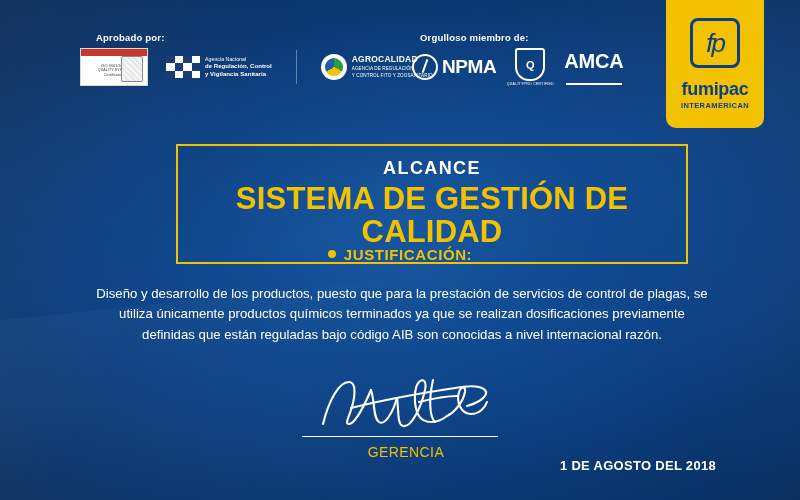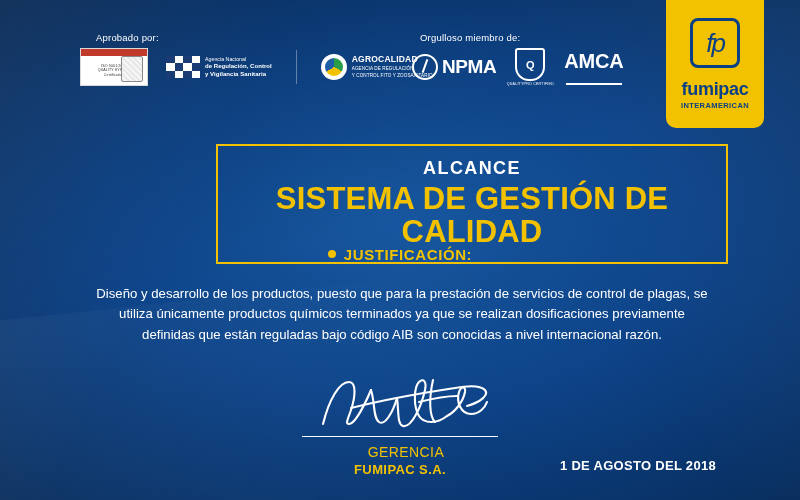--- a/index.html
+++ b/index.html
@@ -50,21 +50,21 @@
     top: 0;
     left: 0;
     right: 0;
     height: 112px;
     z-index: 3;
   }
   .hdr-label {
     position: absolute;
     color: #ffffff;
     font-size: 9.5px;
-    font-weight: normal;
+    font-weight: bold;
     letter-spacing: 0.2px;
     white-space: nowrap;
   }
   .lbl-aprobado { left: 96px; top: 32px; }
   .lbl-orgulloso { left: 420px; top: 32px; }
 
   
   .logo-row {
     position: absolute;
     top: 48px;
@@ -307,21 +307,20 @@
   
   .title-box {
     position: absolute;
     left: 176px;
     top: 144px;
     width: 508px;
     padding: 12px 0 14px 0;
     border: 2px solid #f2c200;
     text-align: center;
     z-index: 3;
-    margin-left: 40px;
   }
   .title-small {
     color: #ffffff;
     font-size: 18px;
     font-weight: bold;
     letter-spacing: 1.4px;
     margin-bottom: 4px;
   }
   .title-big {
     color: #f2c200;
@@ -506,18 +505,17 @@
         <path d="M76 18 C80 30, 78 46, 84 50 C90 54, 98 40, 102 26"></path>
         <path d="M102 26 C104 40, 102 52, 108 54 C116 56, 126 36, 130 18 C132 9, 128 6, 124 10 C119 15, 118 34, 124 44 C129 52, 142 52, 152 44"></path>
         <path d="M138 8 C134 26, 134 44, 140 50"></path>
         <path d="M124 30 C136 27, 150 24, 162 24"></path>
         <path d="M152 44 C160 40, 168 30, 170 20 C171 14, 166 14, 164 20 C161 30, 166 42, 176 42 C184 42, 190 36, 192 30"></path>
         <path d="M56 36 C80 30, 120 22, 160 16 C176 13, 186 14, 190 18 C194 23, 186 30, 172 34"></path>
       </g>
     </svg>
     <div class="sig-line"></div>
     <div class="sig-name">GERENCIA</div>
-    <div class="sig-company">FUMIPAC S.A.</div>
   </div>
 
   <div class="sig-date">1 DE AGOSTO DEL 2018</div>
 
 </div>
 
 </body></html>

